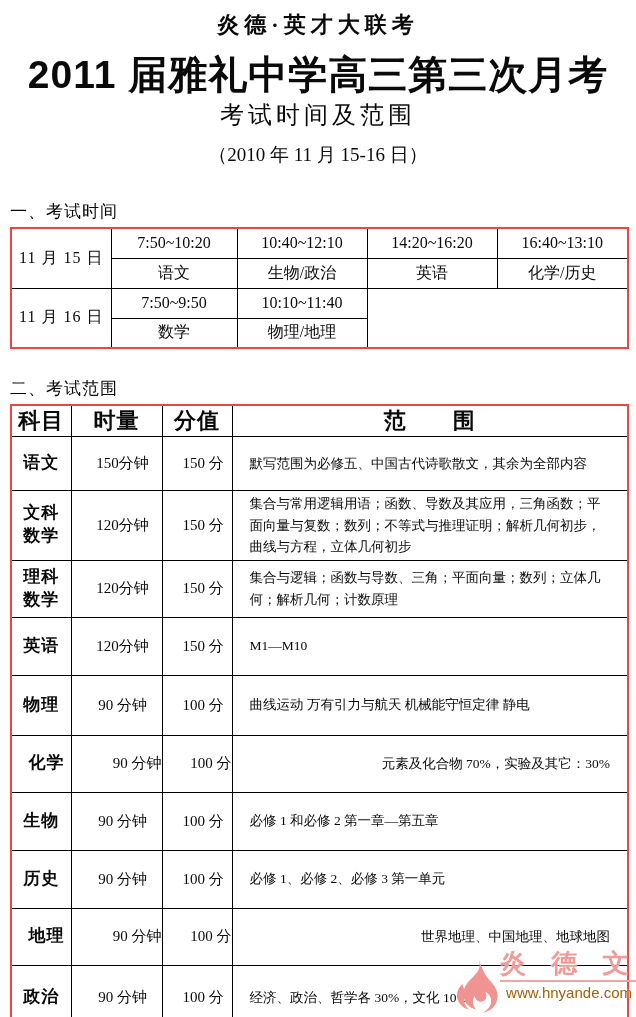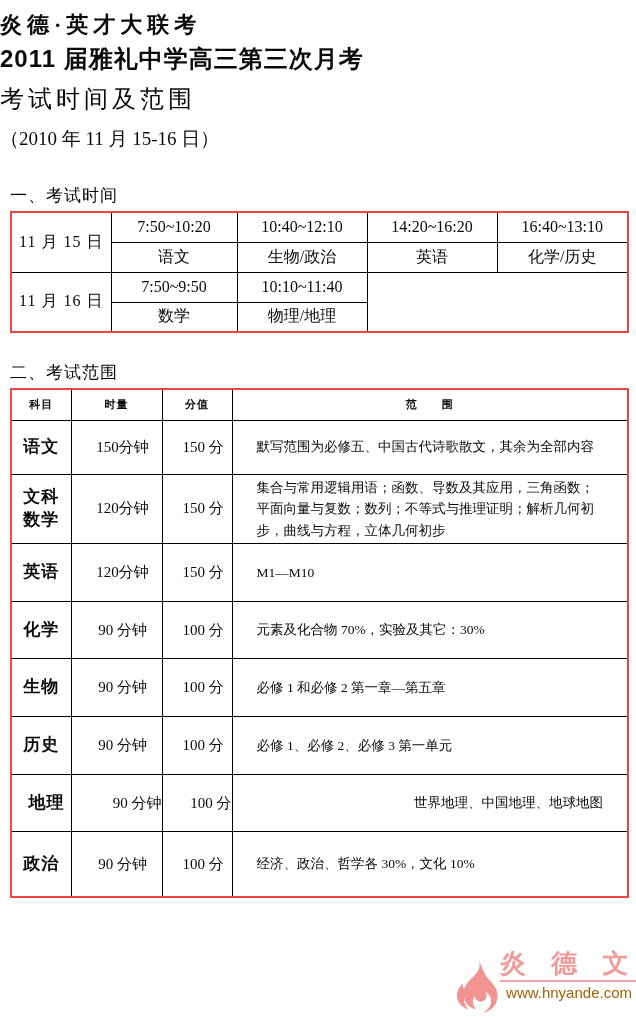--- a/index.html
+++ b/index.html
@@ -1,27 +1,27 @@
 <!DOCTYPE html>
 <html><head>
 <meta charset="utf-8">
 <style>
   * { margin:0; padding:0; box-sizing:border-box; }
   html,body { background:#ffffff; }
   body {
     width:636px; height:1017px; position:relative; overflow:hidden;
     font-family:"Liberation Serif","DejaVu Serif",serif; color:#0a0a0a;
   }
-  .page-header { padding-top:12px; }
+  .page-header { text-align:center; padding-top:12px; }
   .brand {
     font-size:22px; font-weight:bold; letter-spacing:5px;
     line-height:26px;
   }
   .main-title {
-    margin-top:4px; font-size:24px; font-weight:bold; letter-spacing:1px;
+    margin-top:20px; font-size:39px; font-weight:bold; letter-spacing:1px;
     font-family:"Liberation Sans","DejaVu Sans",sans-serif; line-height:34px;
   }
   .subtitle { margin-top:8px; font-size:24px; letter-spacing:4px; line-height:30px; }
   .date-range { margin-top:13px; font-size:19px; line-height:24px; }
 
   .section-heading {
     margin:33px 0 4px 10px; font-size:17px; letter-spacing:1px;
   }
   .section-heading.second { margin-top:28px; }
 
@@ -30,38 +30,38 @@
     margin-left:10px; width:617px; border:2px solid #ef4444;
   }
   td, th { border:1px solid #000; text-align:center; vertical-align:middle; }
 
   
   .time-table td { height:30px; font-size:16px; }
   .time-table .date-cell { font-size:16px; letter-spacing:1px; }
 
   
   .scope-table th {
-    height:31px; font-size:11px; font-weight:bold;
+    height:31px; font-size:22px; font-weight:bold;
     font-family:Liberation Sans, sans-serif; letter-spacing:1px;
   }
   .scope-table .subject-cell {
     font-size:17px; font-weight:bold; letter-spacing:1px;
     font-family:"Liberation Sans","DejaVu Sans",sans-serif;
     padding:0 6px; line-height:1.35;
   }
   .scope-table .duration-cell, .scope-table .score-cell { font-size:15px;padding-left:12px; }
   .scope-table .scope-cell {
-    text-align:left; padding:2px 24px; font-size:13.5px; line-height:1.6;
+    text-align:left; padding:2px 17px; font-size:13.5px; line-height:1.6;
   }
   .scope-table tr.r0 td { height:54px; }
   .scope-table tr.r1 td { height:66px; }
   .scope-table tr.r2 td { height:57px; }
   .scope-table tr.r3 td { height:58px; }
   .scope-table tr.r4 td { height:60px; }
-  .scope-table tr.r5 td { height:57px; }
+  .scope-table tr.r5 td { height:57px;text-align:right; }
   .scope-table tr.r6 td { height:58px; }
   .scope-table tr.r7 td { height:58px; }
   .scope-table tr.r8 td { height:57px;text-align:right; }
   .scope-table tr.r9 td { height:65px; }
 
   
   .watermark { position:absolute; left:442px; top:944px; width:192px; height:70px; z-index:5; }
   .flame { position:absolute; left:14px; top:16px; width:42px; height:54px; }
   .wm-text { position:absolute; left:58px; top:4px; width:132px; text-align:right; }
   .wm-name {
@@ -145,25 +145,37 @@
     <td class="duration-cell">150分钟</td>
     <td class="score-cell">150 分</td>
     <td class="scope-cell">默写范围为必修五、中国古代诗歌散文，其余为全部内容</td>
   </tr>
   <tr class="r1">
     <td class="subject-cell">文科数学</td>
     <td class="duration-cell">120分钟</td>
     <td class="score-cell">150 分</td>
     <td class="scope-cell">集合与常用逻辑用语；函数、导数及其应用，三角函数；平面向量与复数；数列；不等式与推理证明；解析几何初步，曲线与方程，立体几何初步</td>
   </tr>
+  <tr class="r2">
+    <td class="subject-cell">理科数学</td>
+    <td class="duration-cell">120分钟</td>
+    <td class="score-cell">150 分</td>
+    <td class="scope-cell">集合与逻辑；函数与导数、三角；平面向量；数列；立体几何；解析几何；计数原理</td>
+  </tr>
   <tr class="r3">
     <td class="subject-cell">英语</td>
     <td class="duration-cell">120分钟</td>
     <td class="score-cell">150 分</td>
     <td class="scope-cell">M1—M10</td>
+  </tr>
+  <tr class="r4">
+    <td class="subject-cell">物理</td>
+    <td class="duration-cell">90 分钟</td>
+    <td class="score-cell">100 分</td>
+    <td class="scope-cell">曲线运动 万有引力与航天 机械能守恒定律 静电</td>
   </tr>
   <tr class="r5">
     <td class="subject-cell">化学</td>
     <td class="duration-cell">90 分钟</td>
     <td class="score-cell">100 分</td>
     <td class="scope-cell">元素及化合物 70%，实验及其它：30%</td>
   </tr>
   <tr class="r6">
     <td class="subject-cell">生物</td>
     <td class="duration-cell">90 分钟</td>

